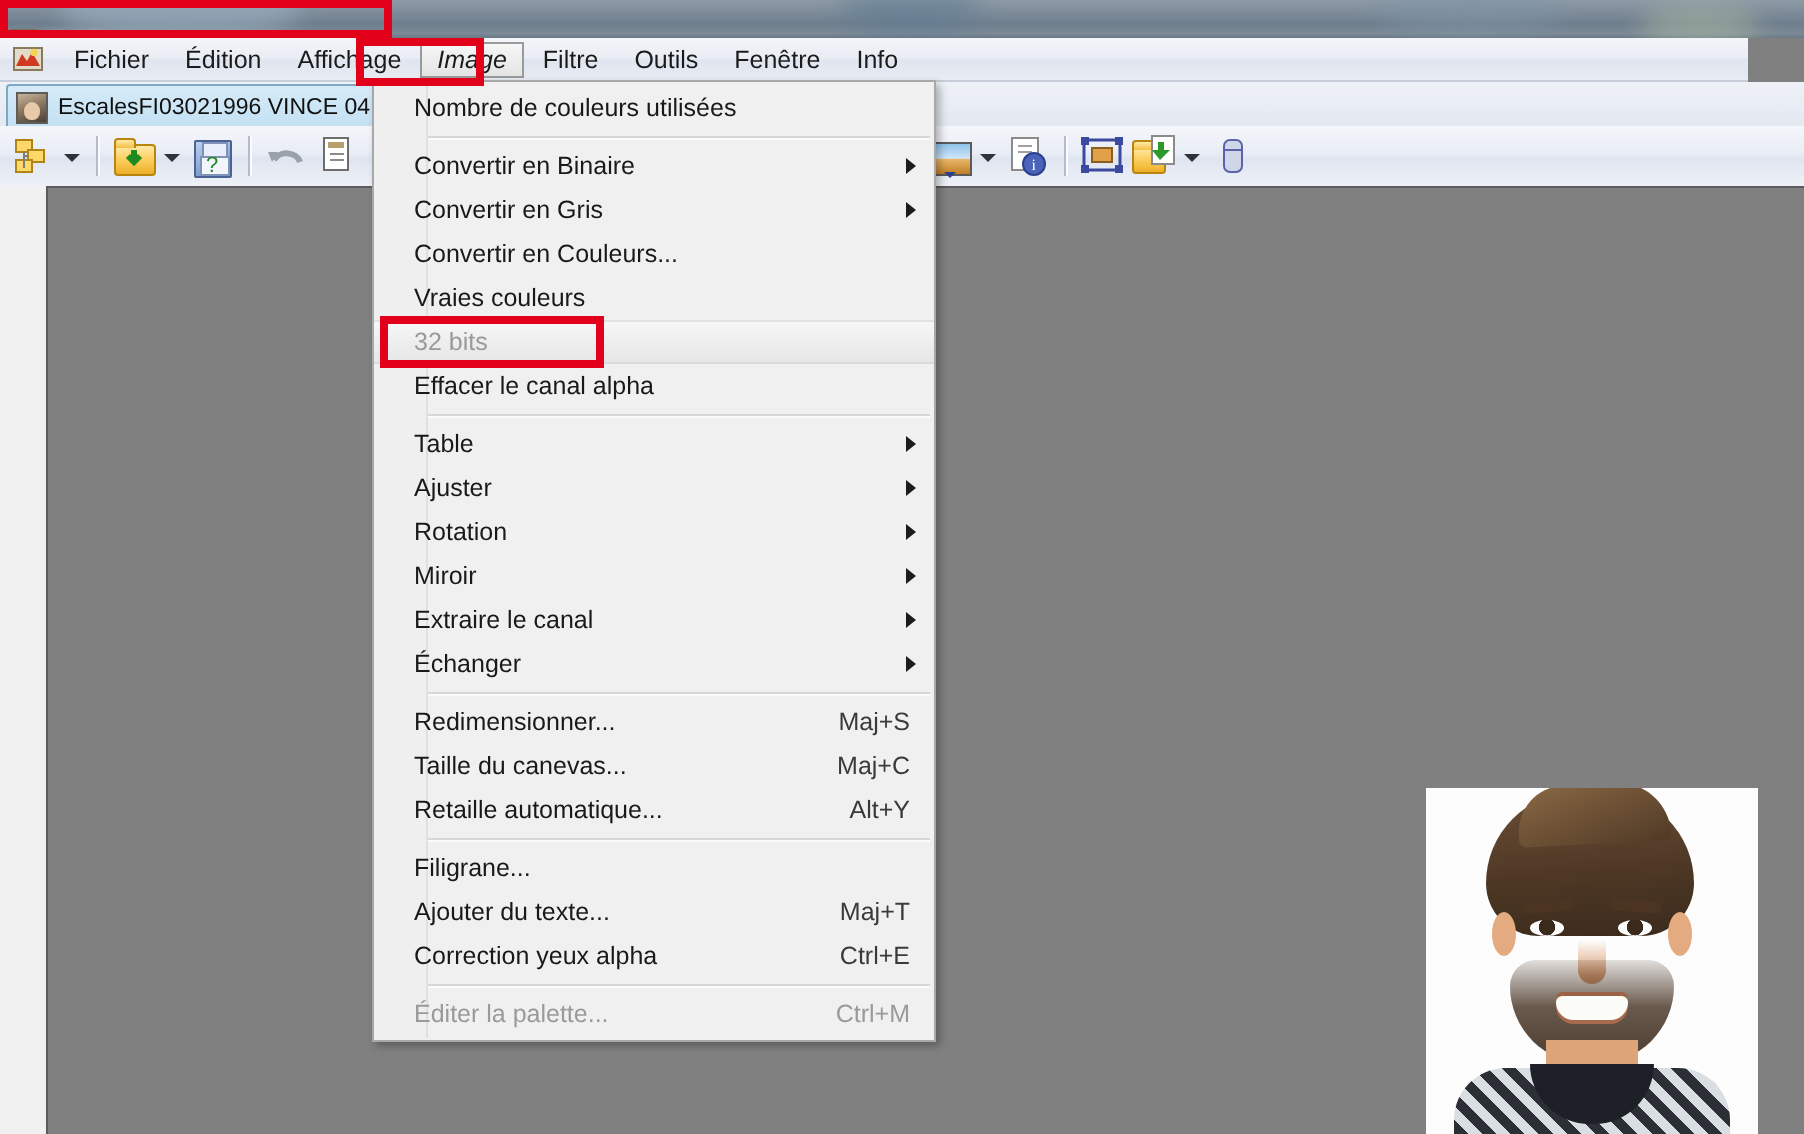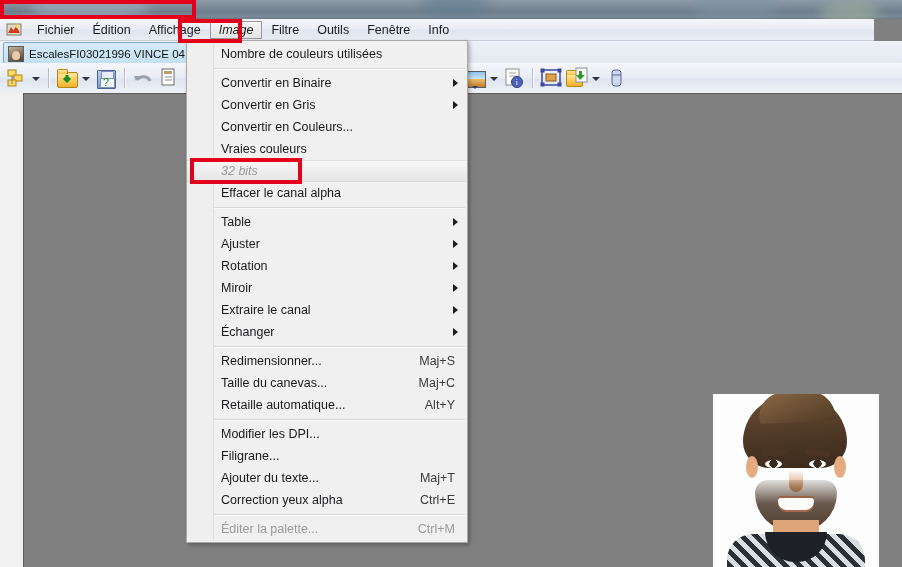--- a/index.html
+++ b/index.html
@@ -196,29 +196,28 @@
     padding:2px 0 2px 0;
     z-index:40;
   }
   .dd-gutter{
     position:absolute;left:1px;top:1px;width:25px;bottom:1px;
     background:#efefef;border-right:1px solid #e0e0e0;
   }
   .dd-list{position:relative;z-index:2;}
   .dd-item{
     position:relative;height:22px;display:flex;align-items:center;
-    padding-left:34px;padding-right:12px;
+    padding-left:20px;padding-right:12px;
     font-size:12.5px;color:#19191c;white-space:nowrap;
   }
   .dd-item.disabled{color:#9a9a9a;}
   .dd-item.selected{
     background:linear-gradient(180deg,#f7f7f7 0%,#eeeeee 50%,#e6e6e6 100%);
     border-top:1px solid #e2e2e2;border-bottom:1px solid #dadada;
     height:20px;
-    font-style:italic;
   }
   .dd-shortcut{margin-left:auto;font-size:12.5px;color:#3a3a3a;padding-left:26px;}
   .dd-item.disabled .dd-shortcut{color:#9a9a9a;}
   .dd-sub{
     position:absolute;right:9px;top:50%;margin-top:-4px;
     width:0;height:0;border-top:4px solid transparent;border-bottom:4px solid transparent;
     border-left:5px solid #1c1c1c;
   }
   .dd-sep{height:1px;background:#d7d7d7;margin:3px 2px 3px 27px;box-shadow:0 1px 0 #fbfbfb;}
 
@@ -513,23 +512,20 @@
         <div class="dd-item">
           <span>Taille du canevas...</span>
           <span class="dd-shortcut">Maj+C</span>
         </div>
         <div class="dd-item">
           <span>Retaille automatique...</span>
           <span class="dd-shortcut">Alt+Y</span>
         </div>
         <div class="dd-sep"></div>
         <div class="dd-item">
-          <span>Modifier les DPI...</span>
-        </div>
-        <div class="dd-item">
           <span>Filigrane...</span>
         </div>
         <div class="dd-item">
           <span>Ajouter du texte...</span>
           <span class="dd-shortcut">Maj+T</span>
         </div>
         <div class="dd-item">
           <span>Correction yeux alpha</span>
           <span class="dd-shortcut">Ctrl+E</span>
         </div>

